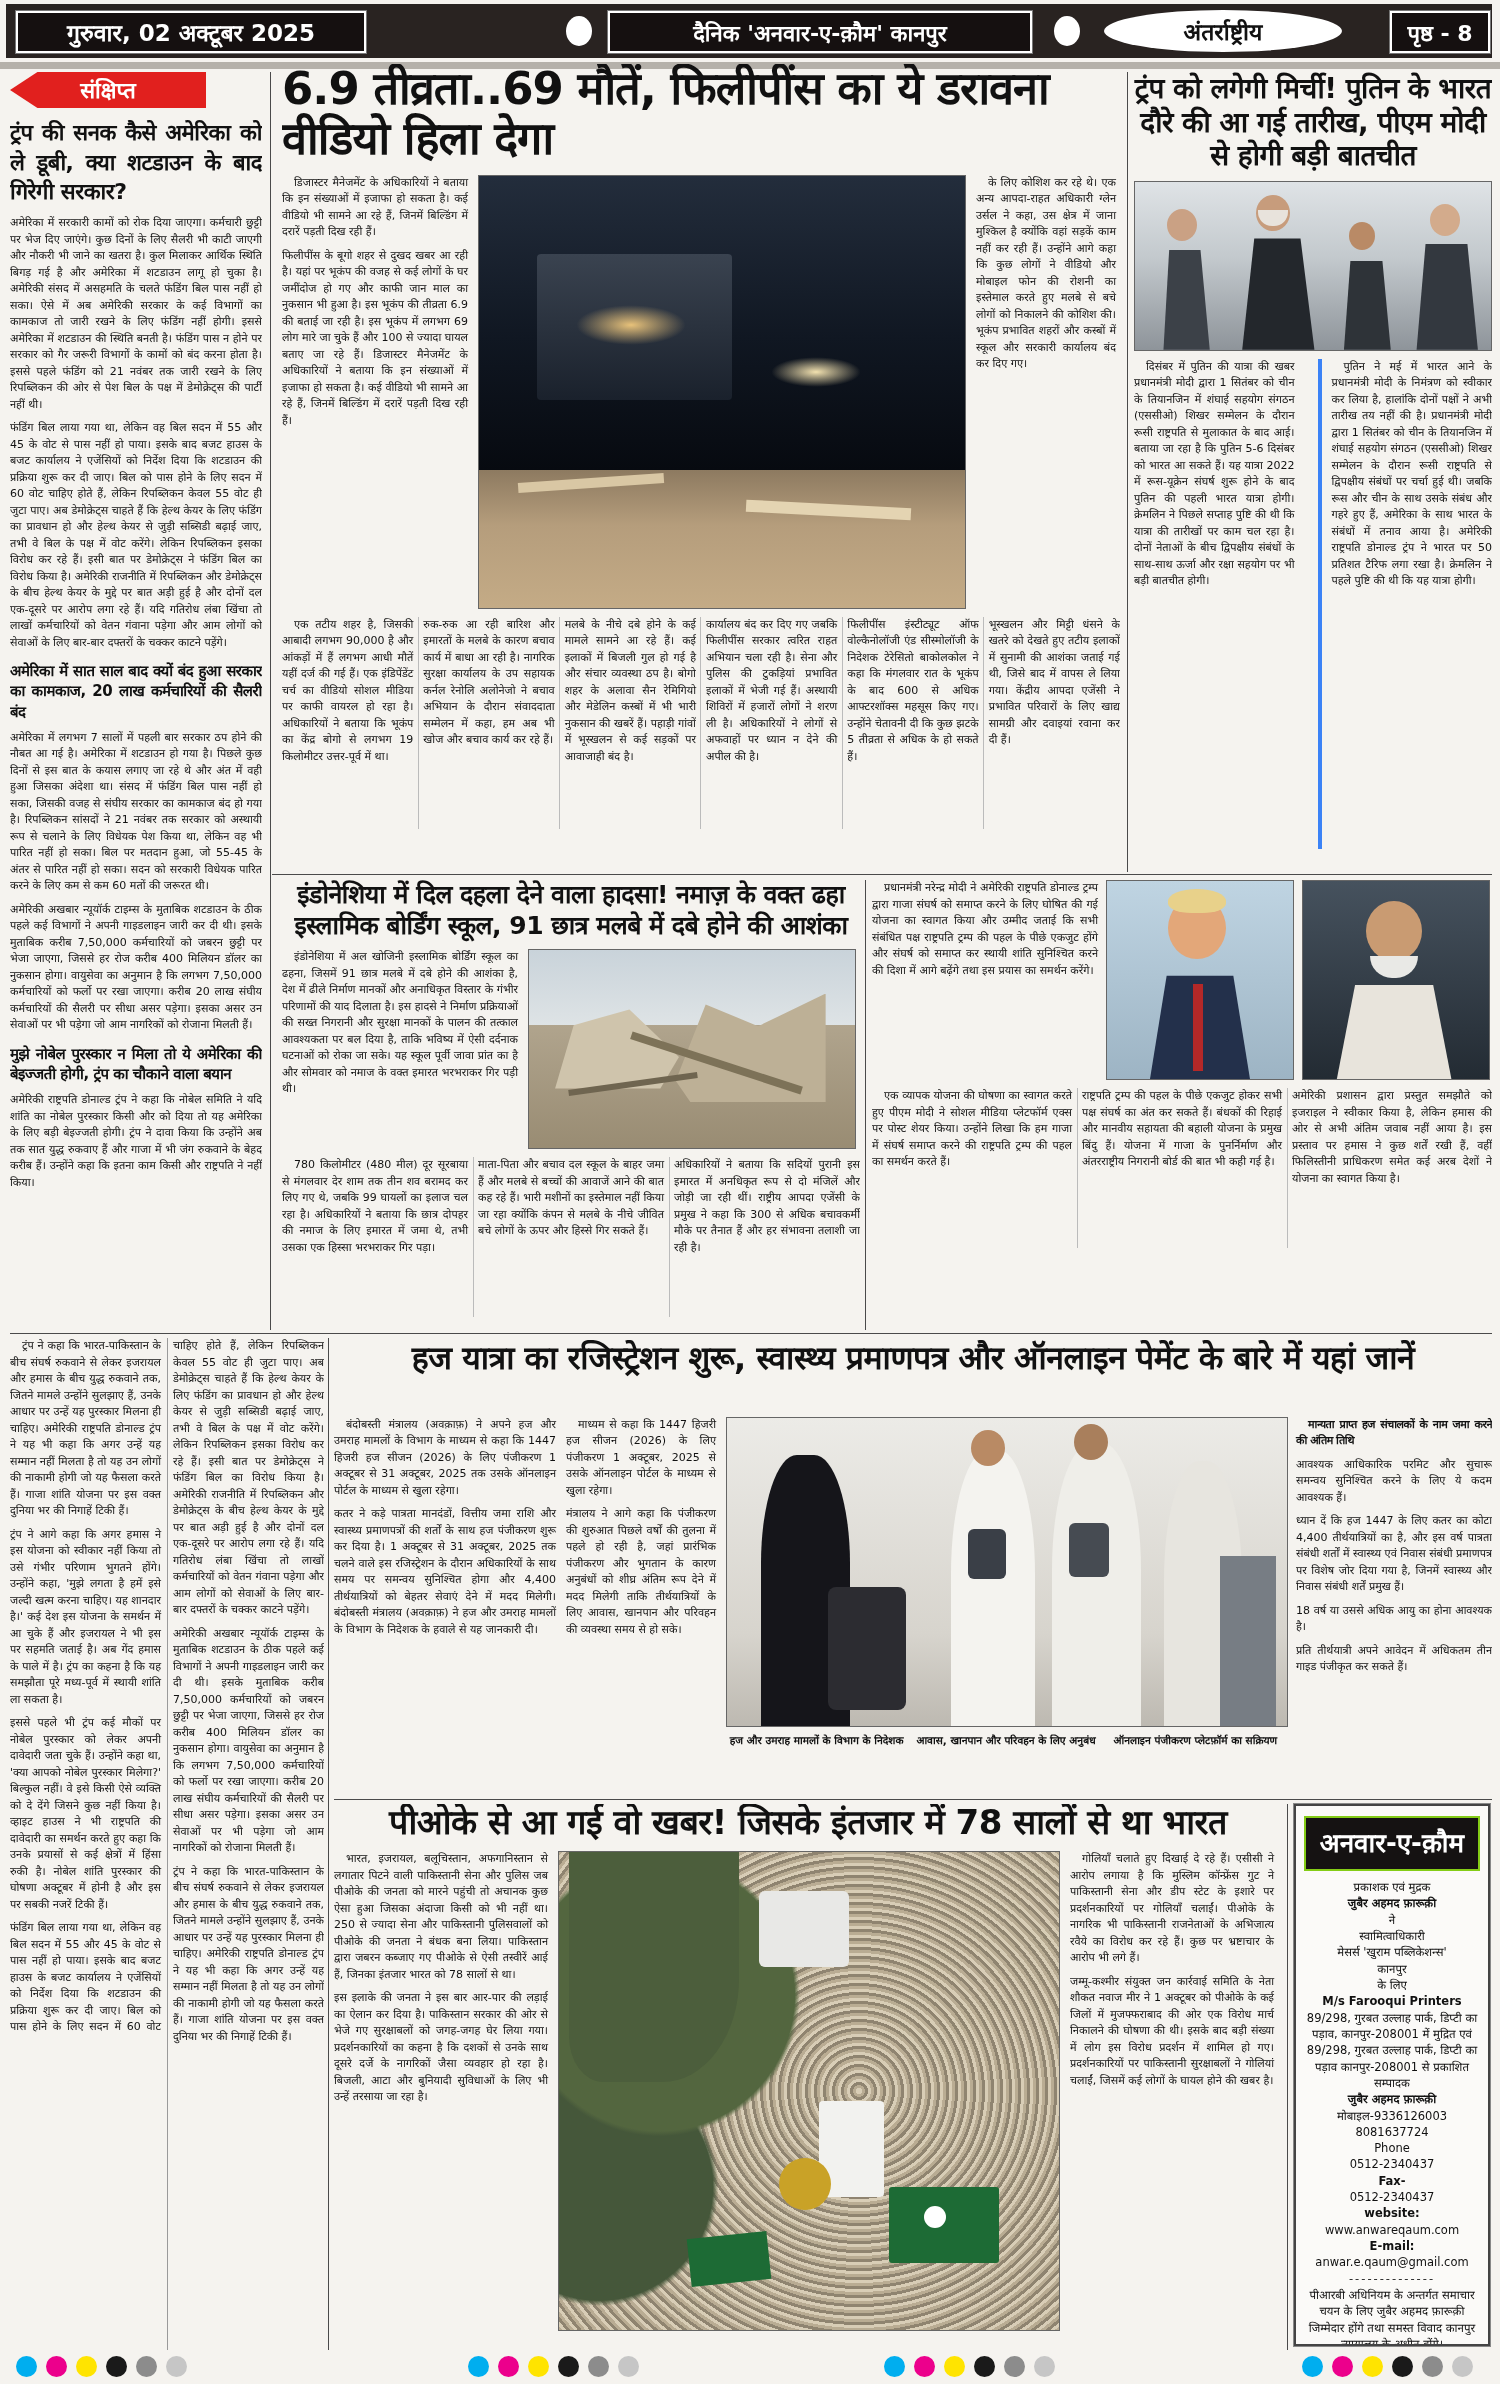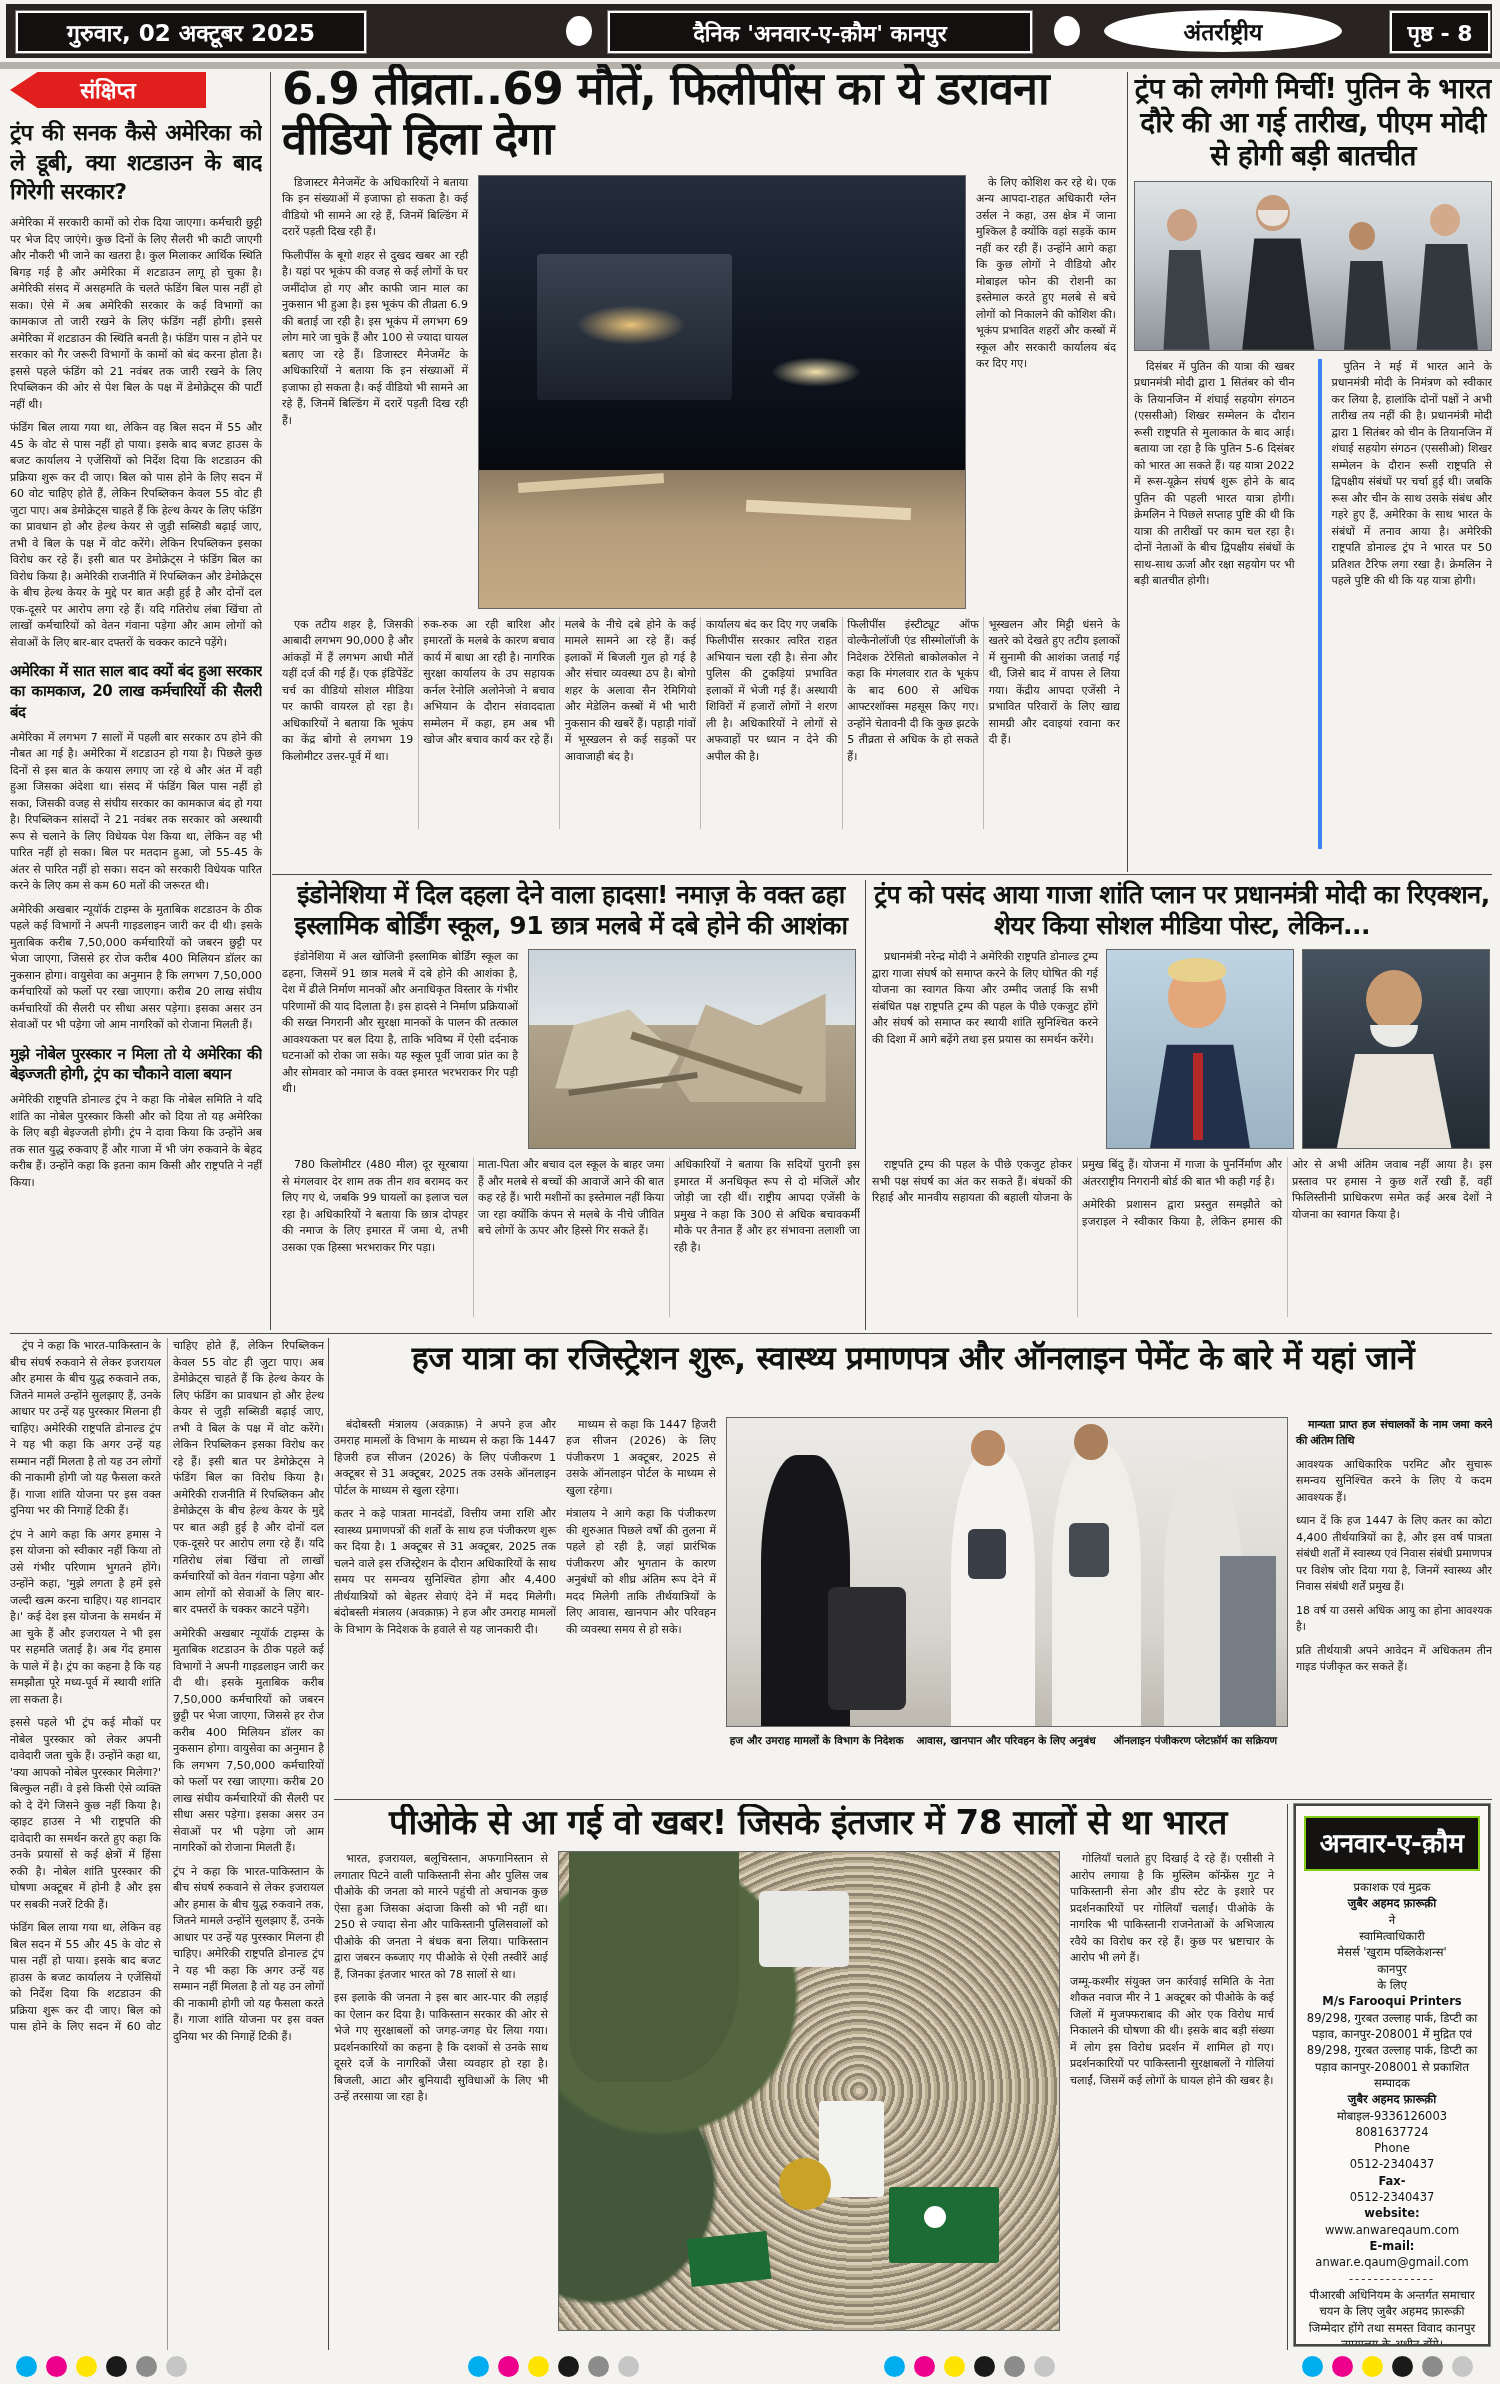--- a/index.html
+++ b/index.html
@@ -221,40 +221,40 @@
       </div>
     </div>
     <div class="mid-bottom body-txt">
       <p>780 किलोमीटर (480 मील) दूर सूरबाया से मंगलवार देर शाम तक तीन शव बरामद कर लिए गए थे, जबकि 99 घायलों का इलाज चल रहा है। अधिकारियों ने बताया कि छात्र दोपहर की नमाज के लिए इमारत में जमा थे, तभी उसका एक हिस्सा भरभराकर गिर पड़ा।</p>
       <p>माता-पिता और बचाव दल स्कूल के बाहर जमा हैं और मलबे से बच्चों की आवाजें आने की बात कह रहे हैं। भारी मशीनों का इस्तेमाल नहीं किया जा रहा क्योंकि कंपन से मलबे के नीचे जीवित बचे लोगों के ऊपर और हिस्से गिर सकते हैं।</p>
       <p>अधिकारियों ने बताया कि सदियों पुरानी इस इमारत में अनधिकृत रूप से दो मंजिलें और जोड़ी जा रही थीं। राष्ट्रीय आपदा एजेंसी के प्रमुख ने कहा कि 300 से अधिक बचावकर्मी मौके पर तैनात हैं और हर संभावना तलाशी जा रही है।</p>
     </div>
   </div>
 
   <div class="gaza">
-    <h2>ट्रंप को पसंद आया गाजा शांति प्लान पर प्रधानमंत्री मोदी का रिएक्शन, शेयर किया सोशल मीडिया पोस्ट, लेकिन...</h2>
     <div class="gaza-row">
       <div class="gaza-intro body-txt">
         <p>प्रधानमंत्री नरेन्द्र मोदी ने अमेरिकी राष्ट्रपति डोनाल्ड ट्रम्प द्वारा गाजा संघर्ष को समाप्त करने के लिए घोषित की गई योजना का स्वागत किया और उम्मीद जताई कि सभी संबंधित पक्ष राष्ट्रपति ट्रम्प की पहल के पीछे एकजुट होंगे और संघर्ष को समाप्त कर स्थायी शांति सुनिश्चित करने की दिशा में आगे बढ़ेंगे तथा इस प्रयास का समर्थन करेंगे।</p>
       </div>
       <div class="photo gaza-photo">
         <div class="ph-part" style="left:0;top:0;width:100%;height:100%;background:linear-gradient(180deg,#bfd4e2,#9db4c4)"></div>
         <div class="ph-part" style="left:18%;top:42%;width:64%;height:58%;background:#23304b;clip-path:polygon(8% 100%,22% 10%,78% 10%,92% 100%)"></div>
         <div class="ph-part" style="left:46%;top:52%;width:10px;height:44%;background:#b42828"></div>
         <div class="head" style="left:33%;top:8%;width:58px;height:62px;background:#e3a779"></div>
         <div class="ph-part" style="left:33%;top:4%;width:58px;height:24px;background:#e8d18a;border-radius:50% 50% 40% 40%"></div>
       </div>
       <div class="photo gaza-photo">
         <div class="ph-part" style="left:0;top:0;width:100%;height:100%;background:linear-gradient(180deg,#46525e,#232b33)"></div>
         <div class="ph-part" style="left:14%;top:46%;width:70%;height:54%;background:#e8e4dc;clip-path:polygon(6% 100%,20% 12%,80% 12%,94% 100%)"></div>
         <div class="head" style="left:34%;top:10%;width:56px;height:60px;background:#c99b72"></div>
         <div class="ph-part" style="left:36%;top:38%;width:48px;height:22px;background:#e9e9e6;border-radius:0 0 22px 22px"></div>
       </div>
     </div>
     <div class="mid-bottom body-txt">
+      <p>एक व्यापक योजना की घोषणा का स्वागत करते हुए पीएम मोदी ने सोशल मीडिया प्लेटफॉर्म एक्स पर पोस्ट शेयर किया। उन्होंने लिखा कि हम गाजा में संघर्ष समाप्त करने की राष्ट्रपति ट्रम्प की पहल का समर्थन करते हैं।</p>
       <p>राष्ट्रपति ट्रम्प की पहल के पीछे एकजुट होकर सभी पक्ष संघर्ष का अंत कर सकते हैं। बंधकों की रिहाई और मानवीय सहायता की बहाली योजना के प्रमुख बिंदु हैं। योजना में गाजा के पुनर्निर्माण और अंतरराष्ट्रीय निगरानी बोर्ड की बात भी कही गई है।</p>
       <p>अमेरिकी प्रशासन द्वारा प्रस्तुत समझौते को इजराइल ने स्वीकार किया है, लेकिन हमास की ओर से अभी अंतिम जवाब नहीं आया है। इस प्रस्ताव पर हमास ने कुछ शर्तें रखी हैं, वहीं फिलिस्तीनी प्राधिकरण समेत कई अरब देशों ने योजना का स्वागत किया है।</p>
     </div>
   </div>
 
   <div class="haj">
     <h2>हज यात्रा का रजिस्ट्रेशन शुरू, स्वास्थ्य प्रमाणपत्र और ऑनलाइन पेमेंट के बारे में यहां जानें</h2>
     <div class="haj-row">
       <div class="haj-c1 body-txt">
         <p>बंदोबस्ती मंत्रालय (अवक़ाफ़) ने अपने हज और उमराह मामलों के विभाग के माध्यम से कहा कि 1447 हिजरी हज सीजन (2026) के लिए पंजीकरण 1 अक्टूबर से 31 अक्टूबर, 2025 तक उसके ऑनलाइन पोर्टल के माध्यम से खुला रहेगा।</p>

